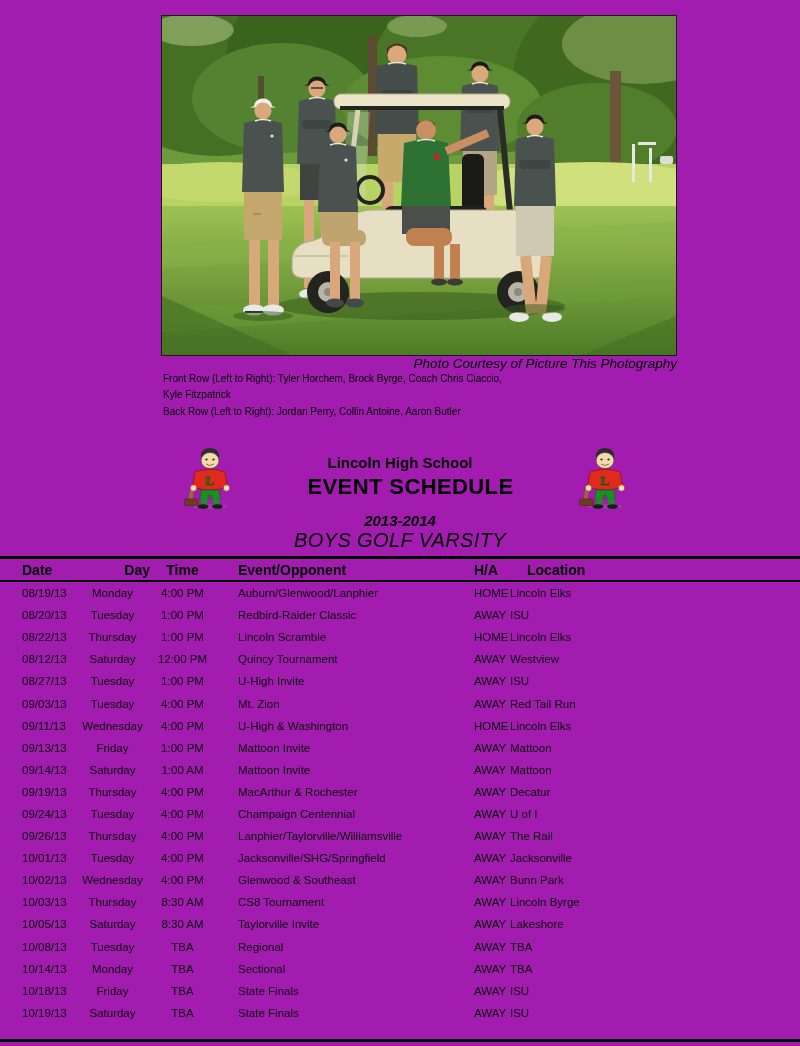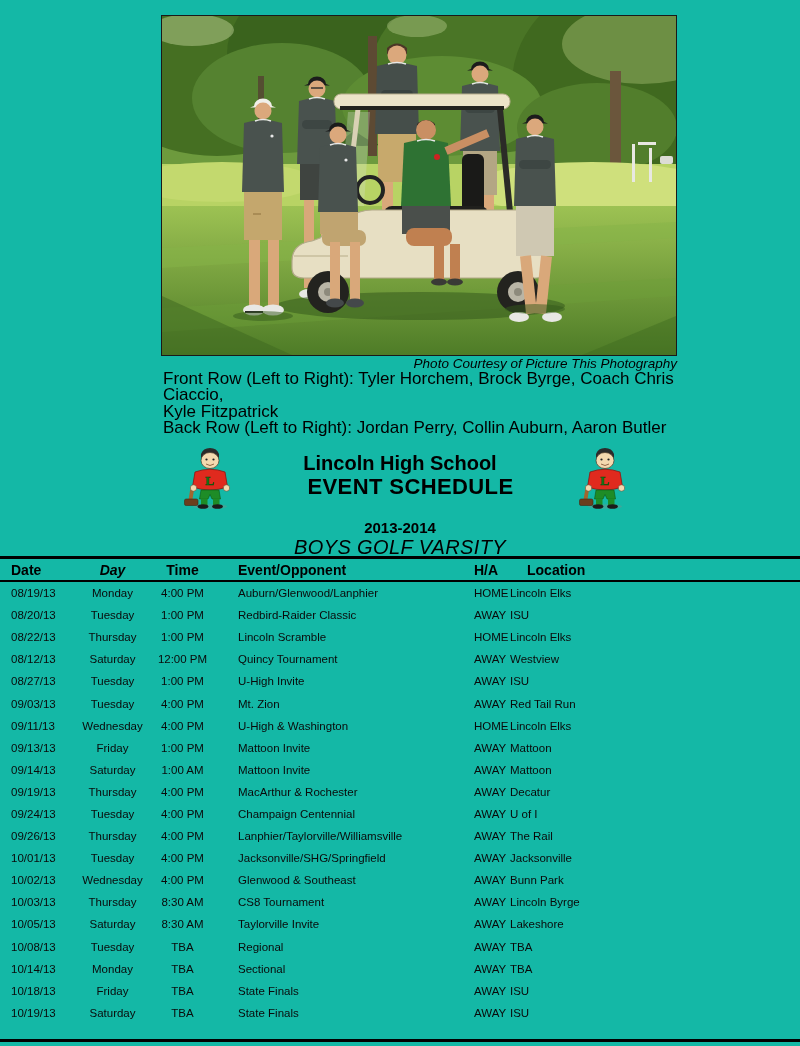--- a/index.html
+++ b/index.html
@@ -1,50 +1,50 @@
 <!DOCTYPE html>
 <html><head>
 <meta charset="utf-8">
 <style>
   html,body{margin:0;padding:0;background:#fff;}
-  .page{position:relative;width:800px;height:1046px;background:#14b8a6;overflow:hidden;
+  .page{position:relative;width:800px;height:1046px;background:#a21caf;overflow:hidden;
         font-family:"Liberation Sans",sans-serif;color:#000;}
 
   
   .photo-frame{position:absolute;left:161px;top:15px;width:514px;height:339px;
                border:1px solid #1a1a1a;box-sizing:content-box;}
   .photo-frame svg{display:block;width:514px;height:339px;}
 
   .photo-credit{position:absolute;left:161px;top:356px;width:516px;text-align:right;
                 font-style:italic;font-size:13.5px;line-height:15px;}
-  .roster{position:absolute;left:163px;top:371px;width:520px;font-size:17px;line-height:16.4px;}
+  .roster{position:absolute;left:163px;top:371px;width:520px;font-size:10px;line-height:16.4px;}
 
   
   .mascot{position:absolute;top:447px;width:58px;height:62px;}
   .mascot.m-left{left:181px}
   .mascot.m-right{left:576px}
   .titles{position:absolute;left:0;top:452px;width:800px;text-align:center;}
-  .t-school{font-size:20px;font-weight:bold;line-height:22px;}
+  .t-school{font-size:15px;font-weight:bold;line-height:22px;}
   .t-event{font-size:22px;font-weight:bold;line-height:25px;letter-spacing:.4px;padding-left:21px;}
-  .t-season{font-size:15px;font-weight:bold;line-height:17px;margin-top:20px;}
+  .t-season{font-size:15px;font-weight:bold;font-style:italic;line-height:17px;margin-top:13px;}
   .t-team{font-size:20px;font-style:italic;line-height:22px;letter-spacing:.4px;}
 
   
   .schedule{position:absolute;left:0;top:556px;width:800px;}
   .thead{display:flex;align-items:center;height:21px;border-top:3px solid #000;
          border-bottom:2px solid #000;font-weight:bold;font-size:14px;}
   .trow{display:flex;align-items:center;height:22.1px;font-size:11.5px;color:#0a0a0a;}
   .cell,.hcell{box-sizing:border-box;white-space:nowrap;overflow:hidden;}
-  .col-date{width:75px;padding-left:11px;}
+  .col-date{width:75px;padding-left:22px;}
   .col-day{width:75px;text-align:center;}
   .col-time{width:65px;text-align:center;}
   .col-event{width:235px;padding-left:3px;margin-left:20px;}
   .col-ha{width:40px;padding-left:4px;}
   .col-location{flex:1;padding-left:0;}
-  .thead .col-day{text-align:center;padding-left:0;font-style:italic;}
+  .thead .col-day{text-align:right;padding-left:0;}
   .thead .col-location{padding-left:17px;}
 
   .bottom-rule{position:absolute;left:0;top:1039px;width:800px;height:3px;background:#000;}
 </style>
 </head>
 <body>
 
 <div class="page">
 
   <div class="photo-frame">
@@ -201,21 +201,21 @@
       </g>
       <ellipse cx="101" cy="300" rx="30" ry="5" fill="#34591c" opacity=".5"></ellipse>
       <ellipse cx="373" cy="293" rx="30" ry="5" fill="#34591c" opacity=".5"></ellipse>
     </svg>
   </div>
 
   <div class="photo-credit">Photo Courtesy of Picture This Photography</div>
   <div class="roster">
     <div>Front Row (Left to Right): Tyler Horchem, Brock Byrge, Coach Chris Ciaccio,</div>
     <div>Kyle Fitzpatrick</div>
-    <div>Back Row (Left to Right): Jordan Perry, Collin Auburn, Aaron Butler</div>
+    <div>Back Row (Left to Right): Jordan Perry, Collin Antoine, Aaron Butler</div>
   </div>
 
   <svg class="mascot m-left" viewBox="0 0 58 62">
     <ellipse cx="29" cy="59.5" rx="17" ry="2.3" fill="#8a8a8a" opacity=".35"></ellipse>
     <rect x="8.5" y="39" width="3.8" height="16" rx="1.6" fill="#a2662f" transform="rotate(9 10.4 47)"></rect>
     <rect x="3.5" y="52" width="13.5" height="6.5" rx="1.6" fill="#6b3e1d" stroke="#46260f" stroke-width="0.6"></rect>
     <path d="M20,7 Q22,1 29,1 Q36,1 38,7 L38,11 Q29,6.5 20,11 Z" fill="#2b2b2b"></path>
     <ellipse cx="29" cy="13.5" rx="9" ry="8" fill="#f4d9af" stroke="#4a3a28" stroke-width="0.7"></ellipse>
     <circle cx="25.5" cy="12.5" r="1.1" fill="#222"></circle>
     <circle cx="32.5" cy="12.5" r="1.1" fill="#222"></circle>

